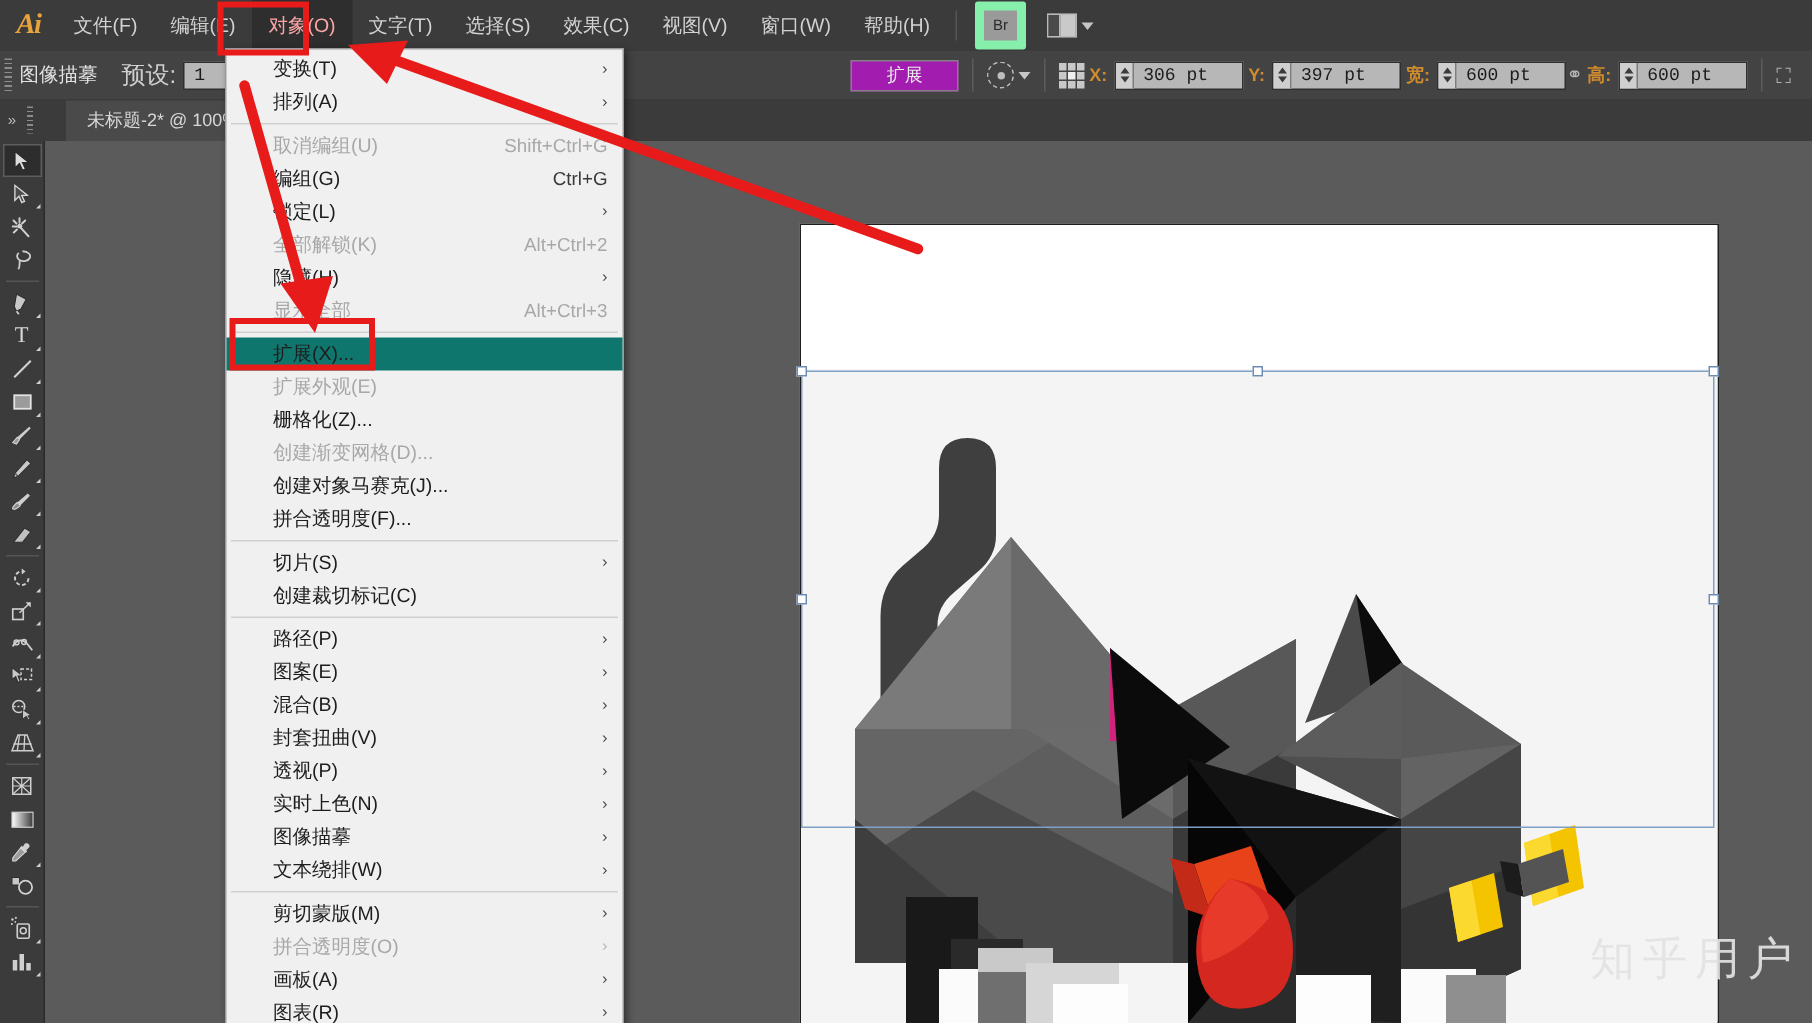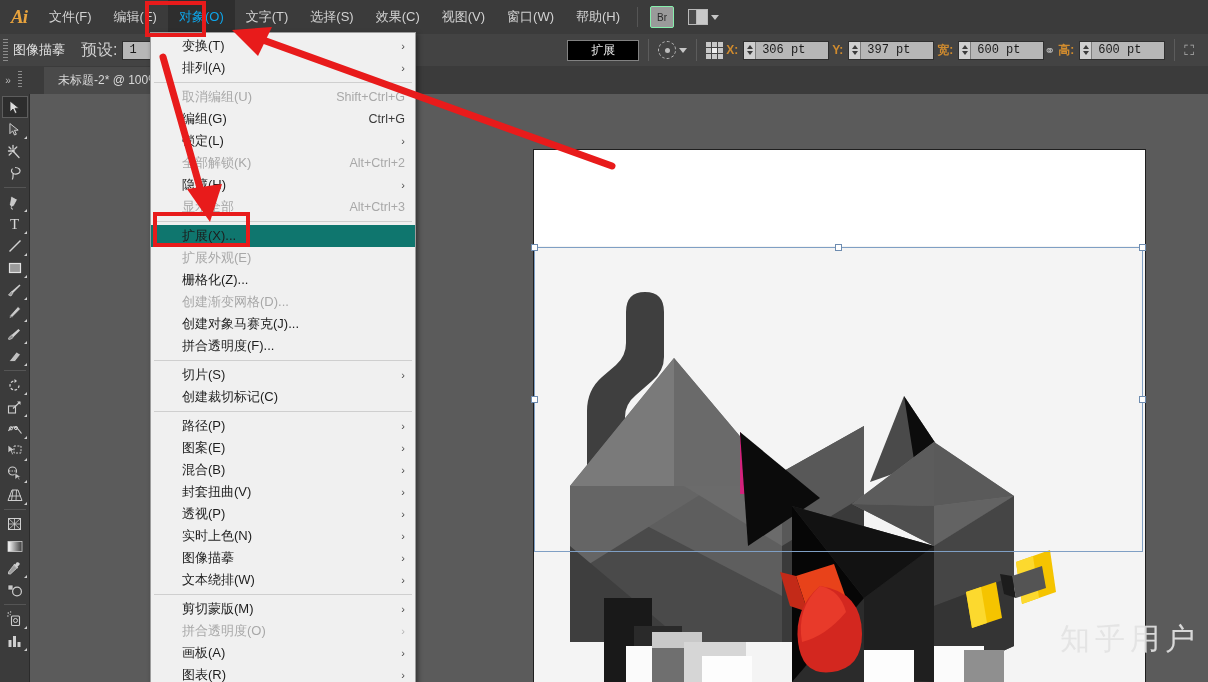--- a/index.html
+++ b/index.html
@@ -19,24 +19,24 @@
   }
   .ai-logo{
     width:38px;height:34px;display:flex;align-items:center;justify-content:center;
     color:#e8a33d;font-size:19px;font-weight:bold;font-style:italic;
     font-family:"Liberation Serif",serif;letter-spacing:-1px;
   }
   .menu-item{
     height:34px;padding:0 11px;display:flex;align-items:center;
     color:#d2d2d2;font-size:13px;white-space:nowrap;cursor:default;
   }
-  .menu-item.active{background:#2e2e2e;color:#0ea5e9;}
+  .menu-item.active{background:#2e2e2e;color:#fca5a5;}
   .menu-sep{width:1px;height:20px;background:#555;margin:0 6px;}
   .br-btn{
-    width:22px;height:20px;background:#9a9a9a;border:1px solid #86efac;border-radius:2px;
+    width:22px;height:20px;background:#9a9a9a;border:6px solid #86efac;border-radius:2px;
     color:#2a2a2a;font-size:10px;display:flex;align-items:center;justify-content:center;
     margin-left:6px;
   }
   .ws-btn{display:flex;align-items:center;margin-left:14px;gap:3px;}
   .ws-icon{
     width:20px;height:16px;border:1px solid #b9b9b9;background:#6e6e6e;
     display:flex;box-sizing:border-box;
   }
   .ws-icon i{display:block;border-right:1px solid #b9b9b9;height:100%;}
   .ws-icon i.a{width:7px;background:#4a4a4a;}
@@ -69,21 +69,21 @@
     flex:none;
   }
   .spinner .up{width:0;height:0;border-left:3px solid transparent;border-right:3px solid transparent;border-bottom:4px solid #3a3a3a;}
   .spinner .dn{width:0;height:0;border-left:3px solid transparent;border-right:3px solid transparent;border-top:4px solid #3a3a3a;}
   .numval{
     color:#1b1b1b;font-size:12px;font-family:"Liberation Mono","DejaVu Sans Mono",monospace;
     padding:0 7px 0 6px;min-width:62px;white-space:nowrap;
   }
   .axis-lbl{color:#d08b2e;font-size:12px;font-weight:bold;margin:0 5px 0 3px;}
   .expand-btn{
-    min-width:72px;height:21px;background:#000000;border:1px solid #828282;
+    min-width:72px;height:21px;background:#a21caf;border:1px solid #828282;
     color:#e9e9e9;font-size:12px;display:flex;align-items:center;justify-content:center;
     box-sizing:border-box;
   }
   .icon-btn{display:flex;align-items:center;gap:3px;color:#b9b9b9;}
   .ref-grid{
     width:17px;height:17px;display:grid;grid-template-columns:repeat(3,1fr);
     grid-template-rows:repeat(3,1fr);gap:1px;
   }
   .ref-grid span{background:#c8c8c8;}
   .ref-grid span.mid{background:#efefef;}

